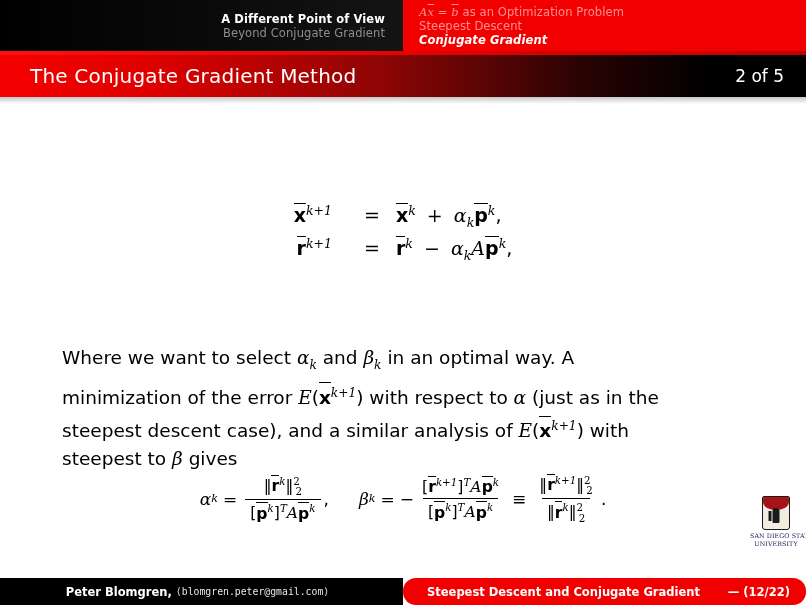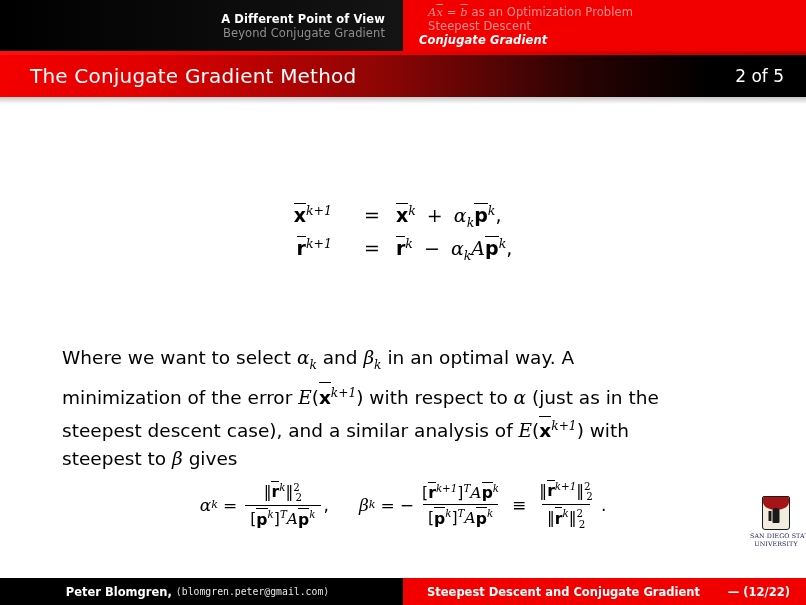--- a/index.html
+++ b/index.html
@@ -61,21 +61,20 @@
     box-sizing: border-box;
   }
   .topbar-right .nav-line {
     font-size: 11.5px;
     line-height: 14px;
     letter-spacing: 0.1px;
     white-space: nowrap;
   }
   .topbar-right .nav-line.dim {
     color: #ff8f8f;
-    margin-left: 9px;
   }
   .topbar-right .nav-line.current {
     color: #ffffff;
     font-weight: bold;
     font-style: italic;
   }
   .ovb { 
     text-decoration: overline;
   }
   .mathit { font-style: italic; font-family: "DejaVu Serif", serif; }
@@ -186,21 +185,21 @@
     display: flex;
     justify-content: center;
     align-items: center;
     font-size: 17px;
   }
   .frac {
     display: inline-flex;
     flex-direction: column;
     align-items: center;
     vertical-align: middle;
-    margin: 6px 3px;
+    margin: 0 3px;
     font-size: 0.92em;
   }
   .frac .num {
     padding: 0 5px 2px 5px;
     white-space: nowrap;
   }
   .frac .den {
     border-top: 1.4px solid #000;
     padding: 2px 5px 0 5px;
     white-space: nowrap;
@@ -304,20 +303,21 @@
     width: 403px;
     background: #f20000;
     color: #ffffff;
     display: flex;
     align-items: center;
     justify-content: space-between;
     font-size: 11.5px;
     font-weight: bold;
     box-sizing: border-box;
     padding: 0 16px 0 24px;
+    border-radius: 13px;
   }
   .footer-rule {
     position: absolute;
     left: 0; top: 571px;
     width: 806px; height: 7px;
     background: #ffffff;
   }
 </style>
 </head>
 <body>

